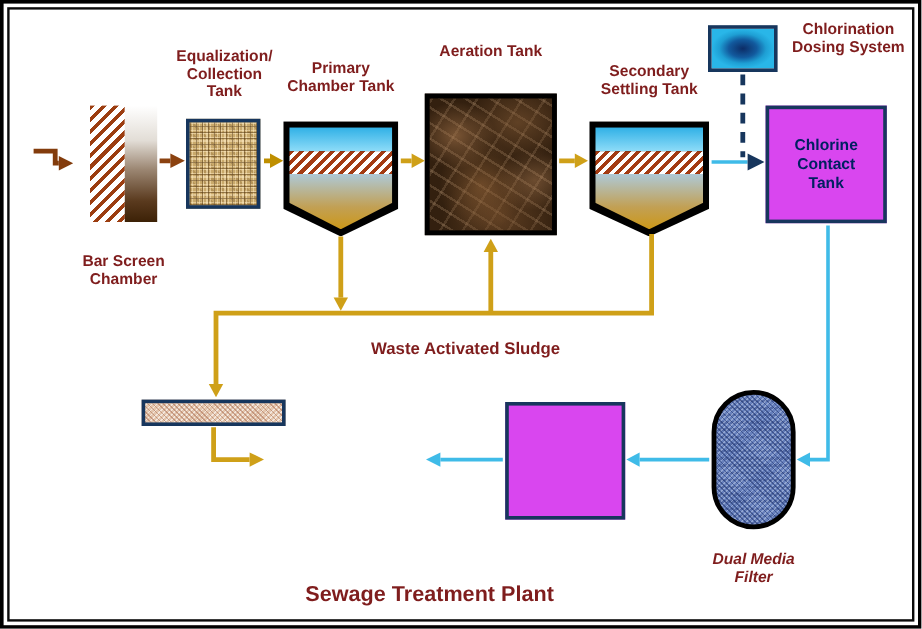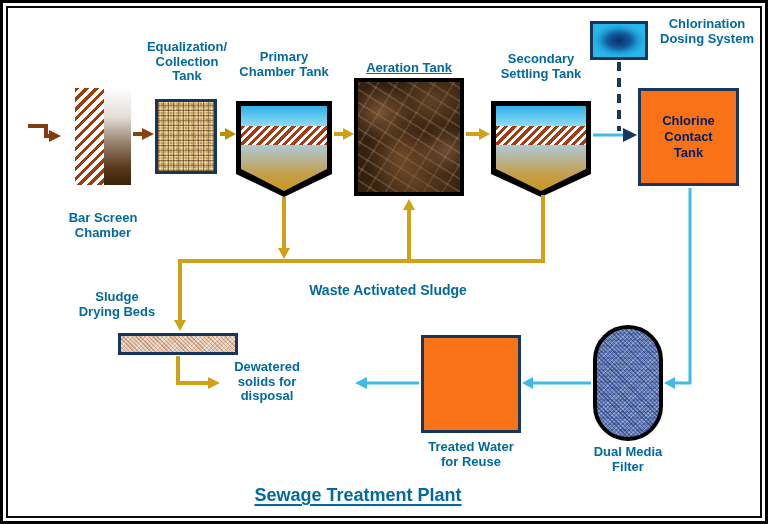--- a/index.html
+++ b/index.html
@@ -4,21 +4,21 @@
 <style>
   html,body{margin:0;padding:0;background:#fff;}
   #frame{
     position:relative;width:768px;height:524px;box-sizing:border-box;
     background:#fff;border:3px solid #000;overflow:hidden;
     font-family:"Liberation Sans", sans-serif;
   }
   #innerline{position:absolute;inset:3px;border:2px solid #0a0a0a;pointer-events:none;}
   .abs{position:absolute;box-sizing:border-box;}
   .lbl{
-    position:absolute;box-sizing:border-box;text-align:center;color:#0369a1;
+    position:absolute;box-sizing:border-box;text-align:center;color:#7f1d1d;
     font-weight:bold;font-size:13px;line-height:1.13;white-space:pre-line;
   }
   
   .bs-hatch{
     left:72px;top:85px;width:29px;height:97px;
     background:repeating-linear-gradient(135deg,#9c3d10 0 3px,#ffffff 3px 7px);
   }
   .bs-grad{
     left:101px;top:85px;width:27px;height:97px;
     background:linear-gradient(180deg,#ffffff 0%,#e2ddd6 30%,#9b8672 55%,#5a3a1e 82%,#3c2106 100%);
@@ -53,21 +53,21 @@
     background-image:
       radial-gradient(46px 40px at 22% 28%, rgba(166,118,76,.60), rgba(166,118,76,0) 70%),
       radial-gradient(60px 46px at 72% 18%, rgba(133,92,55,.55), rgba(133,92,55,0) 70%),
       radial-gradient(50px 55px at 42% 66%, rgba(158,108,62,.50), rgba(158,108,62,0) 70%),
       radial-gradient(44px 36px at 86% 62%, rgba(176,128,86,.45), rgba(176,128,86,0) 70%),
       radial-gradient(70px 60px at 58% 92%, rgba(120,80,45,.60), rgba(120,80,45,0) 70%),
       repeating-linear-gradient(32deg, transparent 0 9px, rgba(214,178,140,.22) 9px 11px),
       repeating-linear-gradient(-58deg, transparent 0 14px, rgba(214,178,140,.18) 14px 16px);
   }
   
-  .cyantank{background:#f97316;border:3px solid #17365d;}
+  .cyantank{background:#d946ef;border:3px solid #17365d;}
   .contact{left:635px;top:85px;width:101px;height:98px;display:flex;align-items:center;justify-content:center;}
   .contact .txt{font-weight:bold;font-size:13px;line-height:1.25;color:#002060;text-align:center;white-space:pre-line;}
   .treated{left:418px;top:332px;width:100px;height:98px;}
   
   .dosing{
     left:587px;top:18px;width:58px;height:39px;border:3px solid #17365d;
     background:radial-gradient(closest-side at 50% 50%, #0c2c66 0%, #125a9e 45%, #1e9fd4 75%, #29b6e8 100%);
   }
   
   .filter{
@@ -82,21 +82,21 @@
   .beds{
     left:115px;top:330px;width:120px;height:22px;border:3px solid #17365d;
     background-color:#e3c6ae;
     background-image:
       repeating-linear-gradient(45deg, rgba(160,90,60,.45) 0 1px, transparent 1px 3px),
       repeating-linear-gradient(-45deg, rgba(255,255,255,.60) 0 1px, transparent 1px 3px);
   }
   
   .title{
     left:200px;top:482px;width:310px;font-size:18px;
-    text-decoration:underline;text-decoration-thickness:2px;text-underline-offset:3px;
+    text-decoration-thickness:2px;text-underline-offset:3px;
   }
   svg.connectors{position:absolute;left:0;top:0;pointer-events:none;}
 </style>
 </head>
 <body>
 
 <div id="frame">
   <div id="innerline"></div>
 
   <div class="abs bs-hatch"></div>
@@ -182,29 +182,22 @@
     <polygon points="364,374 364,386 352,380" fill="#3fbbe8"></polygon>
   </svg>
 
   <div class="lbl" style="left:40px;top:208px;width:120px;">Bar Screen
 Chamber</div>
   <div class="lbl" style="left:134px;top:37px;width:100px;">Equalization/
 Collection
 Tank</div>
   <div class="lbl" style="left:224px;top:47px;width:114px;">Primary
 Chamber Tank</div>
-  <div class="lbl" style="left:346px;top:58px;width:120px;text-decoration:underline;">Aeration Tank</div>
+  <div class="lbl" style="left:346px;top:33px;width:120px;">Aeration Tank</div>
   <div class="lbl" style="left:478px;top:49px;width:120px;text-align:center;">Secondary
 Settling Tank</div>
   <div class="lbl" style="left:645px;top:14px;width:118px;">Chlorination
 Dosing System</div>
   <div class="lbl" style="left:285px;top:263px;width:200px;font-size:14px;margin-top:17px;">Waste Activated Sludge</div>
-  <div class="lbl" style="left:54px;top:287px;width:120px;">Sludge
-Drying Beds</div>
-  <div class="lbl" style="left:204px;top:357px;width:120px;">Dewatered
-solids for
-disposal</div>
-  <div class="lbl" style="left:408px;top:437px;width:120px;">Treated Water
-for Reuse</div>
-  <div class="lbl" style="left:565px;top:442px;width:120px;">Dual Media
+  <div class="lbl" style="left:565px;top:456px;width:120px;font-style:italic;">Dual Media
 Filter</div>
   <div class="lbl title">Sewage Treatment Plant</div>
 </div>
 
 </body></html>

